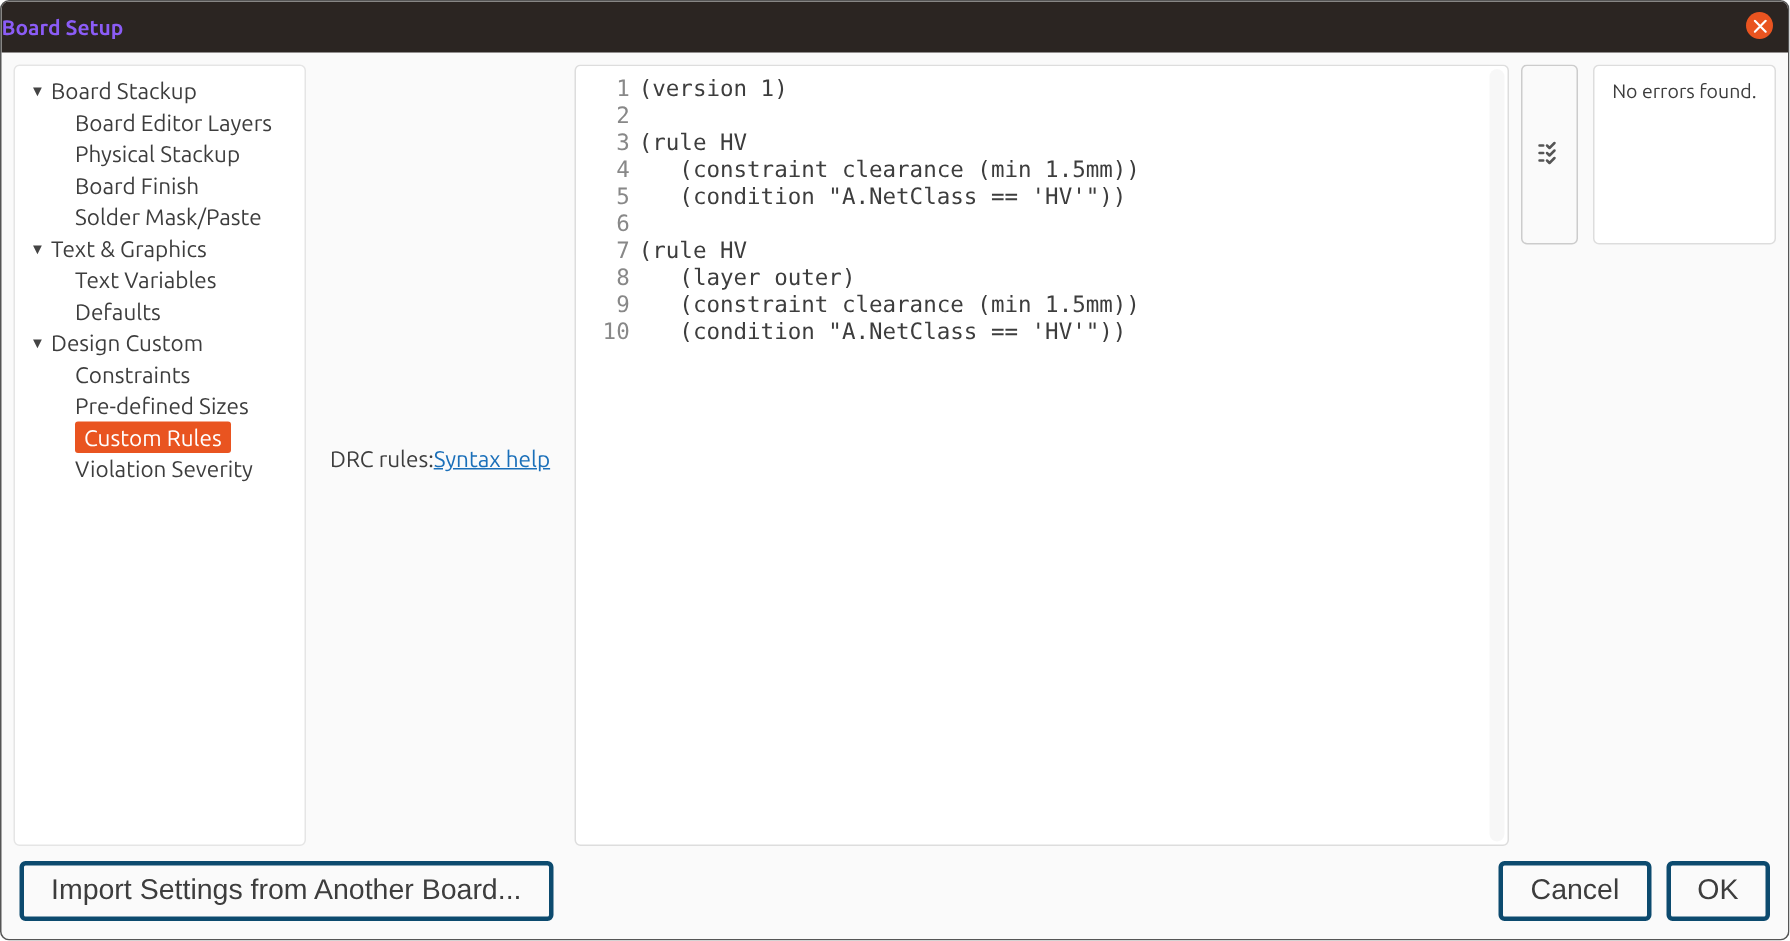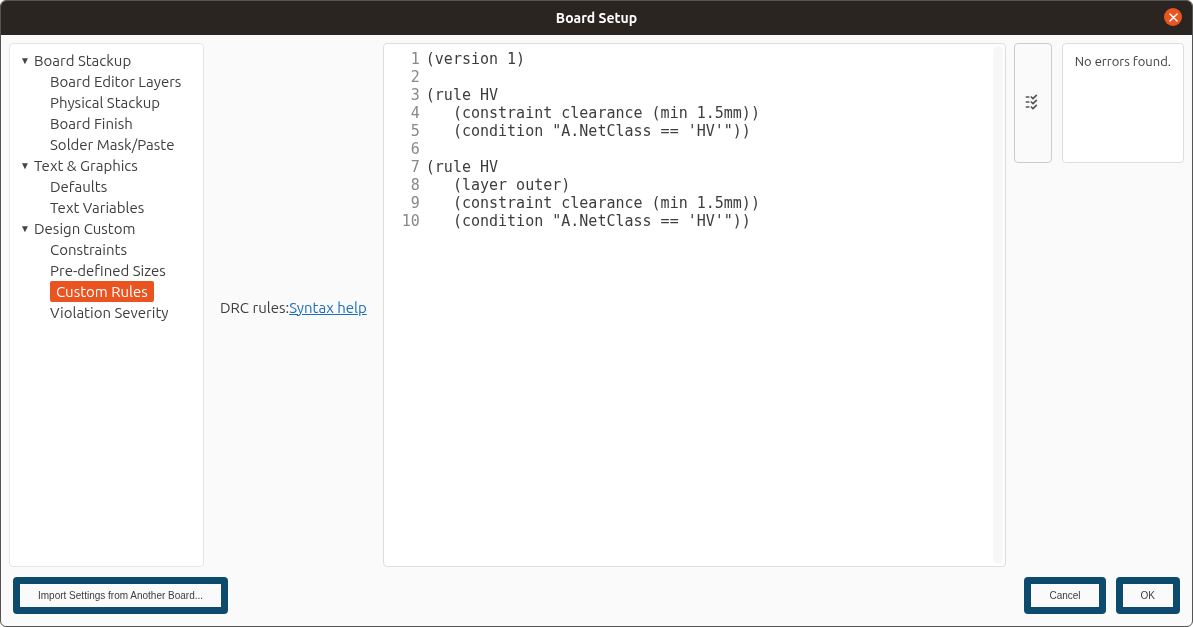--- a/index.html
+++ b/index.html
@@ -1,18 +1,18 @@
 <!DOCTYPE html>
 <html><head>
 <meta charset="utf-8">
 <style>
   * { box-sizing: border-box; margin: 0; padding: 0; }
   html, body { width: 1193px; height: 627px; font-family: "Ubuntu", "Segoe UI", sans-serif; font-size: 15px; color: #3d3d3d; background: #fff; overflow: hidden; }
   .window { width: 1193px; height: 627px; border: 1px solid #555; border-radius: 6px; overflow: hidden; display: flex; flex-direction: column; background: #fafafa; }
-  .titlebar { height: 34px; background: #2b2522; color: #ffffff; display: flex; align-items: center; justify-content: center; position: relative; font-weight: 600; font-size: 14px; }
+  .titlebar { height: 34px; background: #2b2522; color: #8b5cf6; display: flex; align-items: center; position: relative; font-weight: 600; font-size: 14px; }
   .titlebar .close { position: absolute; right: 10px; top: 7px; width: 18px; height: 18px; border-radius: 50%; background: #e95420; display: flex; align-items: center; justify-content: center; color: #fff; font-size: 11px; line-height: 1; cursor: pointer; }
   .body { flex: 1; display: flex; flex-direction: column; }
   .main { flex: 1; display: flex; padding: 8px 8px 0 8px; gap: 8px; overflow: hidden; }
   .sidebar { width: 195px; background: #fff; border: 1px solid #e5e5e5; border-radius: 4px; padding: 6px 0; font-size: 15px; color: #3d3d3d; overflow-y: auto; }
   .tree-group { }
   .tree-parent { display: flex; align-items: center; padding: 2px 6px 2px 10px; cursor: pointer; }
   .tree-parent .caret { width: 14px; display: inline-block; font-size: 10px; color: #444; }
   .tree-child { padding: 2px 6px 2px 40px; cursor: pointer; }
   .tree-child.active { background: #e95420; color: #fff; display: inline-block; margin-left: 40px; padding: 2px 6px; border-radius: 2px; }
   .tree-child.active-wrap { padding: 0; }
@@ -21,21 +21,21 @@
   .syntax-link { color: #1a6fb9; text-decoration: underline; cursor: pointer; font-size: 15px; }
   .editor { flex: 1; background: #fff; border: 1px solid #ddd; border-radius: 4px; overflow: auto; font-family: "DejaVu Sans Mono", "Consolas", monospace; font-size: 15px; line-height: 18px; display: flex; position: relative; }
   .gutter { text-align: right; color: #888; padding: 6px 4px 6px 18px; user-select: none; white-space: pre; }
   .code { padding: 6px 6px 6px 2px; white-space: pre; color: #3d3d3d; }
   .editor-scroll { position: absolute; right: 2px; top: 2px; bottom: 2px; width: 10px; background: rgba(0,0,0,0.03); border-radius: 5px; }
   .status-row { display: flex; gap: 10px; align-items: stretch; height: 120px; }
   .check-btn { width: 38px; border: 1px solid #ccc; border-radius: 4px; background: #fafafa; display: flex; align-items: center; justify-content: center; cursor: pointer; }
   .check-btn svg { width: 20px; height: 20px; }
   .status-msg { flex: 1; border: 1px solid #ddd; border-radius: 4px; background: #fff; padding: 10px 12px; font-size: 13px; color: #3d3d3d; }
   .footer { display: flex; align-items: center; justify-content: space-between; padding: 10px 12px 12px 12px; }
-  .btn { border: 7px solid #0c4a6e; background: #fafafa; border-radius: 4px; padding: 6px 18px; font-size: 10px; color: #3d3d3d; cursor: pointer; }
+  .btn { border: 3px solid #0c4a6e; background: #fafafa; border-radius: 4px; padding: 6px 18px; font-size: 19px; color: #3d3d3d; cursor: pointer; }
   .footer-right { display: flex; gap: 10px; }
 </style>
 </head>
 <body>
 
 <div class="window">
   <div class="titlebar">
     <span>Board Setup</span>
     <span class="close">
       <svg viewBox="0 0 10 10" width="9" height="9">
@@ -58,22 +58,22 @@
           <div class="tree-child">Physical Stackup</div>
           <div class="tree-child">Board Finish</div>
           <div class="tree-child">Solder Mask/Paste</div>
         </div>
 
         <div class="tree-group">
           <div class="tree-parent">
             <span class="caret">▼</span>
             <span>Text &amp; Graphics</span>
           </div>
+          <div class="tree-child">Text Variables</div>
           <div class="tree-child">Defaults</div>
-          <div class="tree-child">Text Variables</div>
         </div>
 
         <div class="tree-group">
           <div class="tree-parent">
             <span class="caret">▼</span>
             <span>Design Custom</span>
           </div>
           <div class="tree-child">Constraints</div>
           <div class="tree-child">Pre-defined Sizes</div>
           <div class="tree-child active-wrap">

